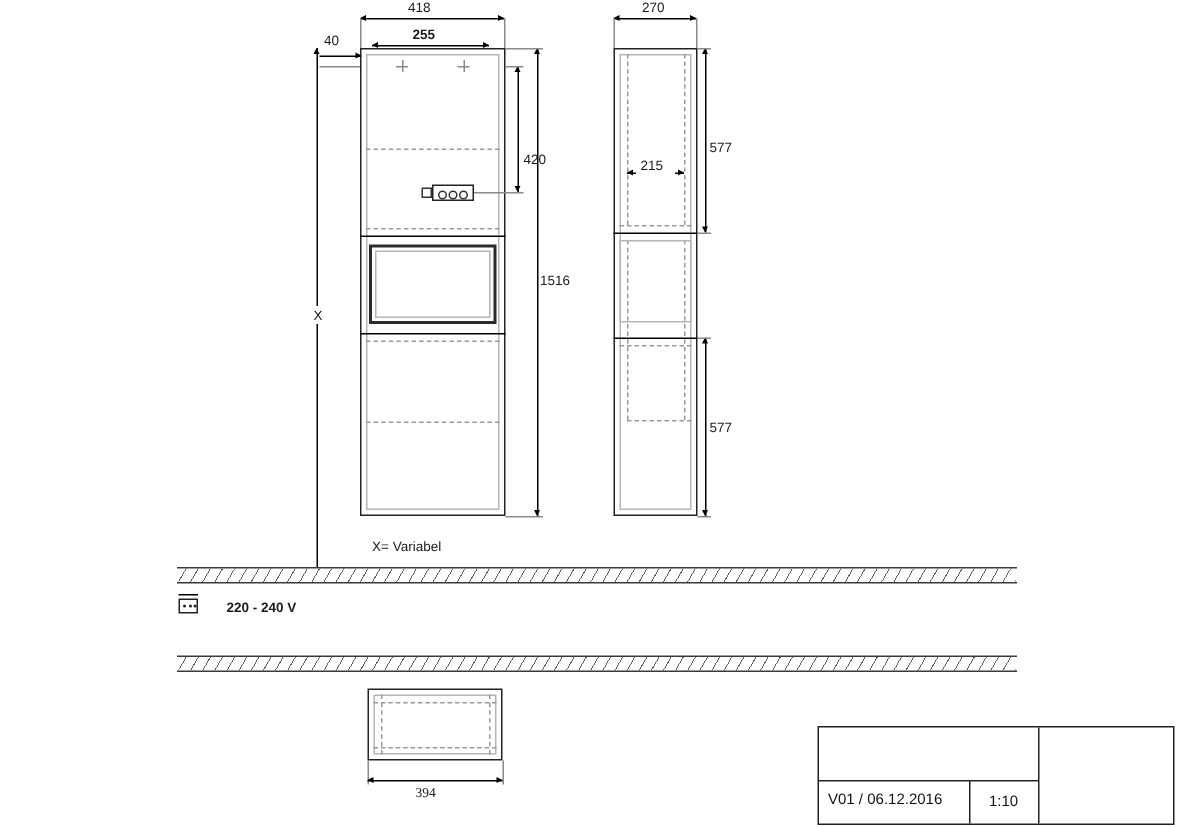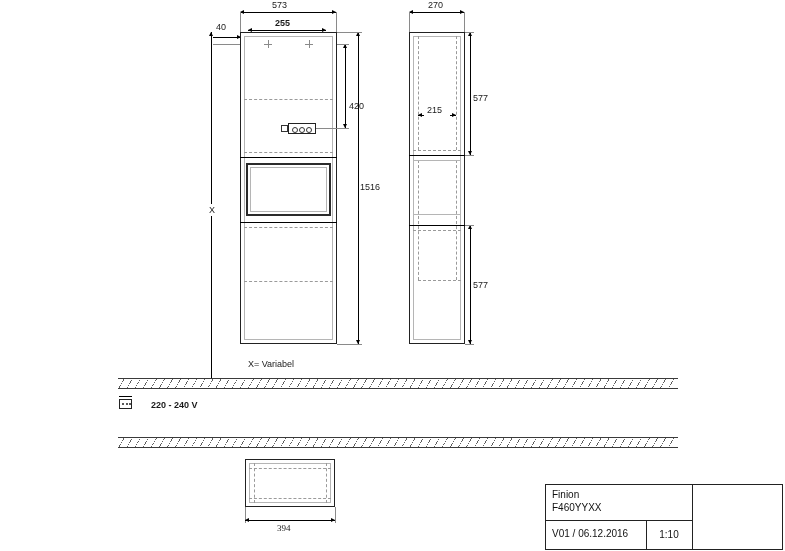--- a/index.html
+++ b/index.html
@@ -116,21 +116,21 @@
 </head>
 <body>
 
 <div id="page">
 
   <div class="hline" style="left:240px; top:12px; width:96px;"></div>
   <div class="ar ar-l" style="left:240px; top:9.5px;"></div>
   <div class="ar ar-r" style="left:332px; top:9.5px;"></div>
   <div class="vline gray" style="left:240px; top:12px; height:20px;"></div>
   <div class="vline gray" style="left:336px; top:12px; height:20px;"></div>
-  <div class="lbl" style="left:272px; top:0px;">573</div>
+  <div class="lbl" style="left:272px; top:0px;">418</div>
 
   <div class="hline" style="left:248px; top:30px; width:78px;"></div>
   <div class="ar ar-l" style="left:248px; top:27.5px;"></div>
   <div class="ar ar-r" style="left:322px; top:27.5px;"></div>
   <div class="lbl" style="left:275px; top:18px;font-weight:bold;">255</div>
 
   <div class="lbl" style="left:216px; top:22px;">40</div>
   <div class="hline" style="left:213px; top:37px; width:28px;"></div>
   <div class="ar ar-r" style="left:237px; top:34.5px;"></div>
   <div class="hline gray" style="left:213px; top:44px; width:28px;"></div>
@@ -249,24 +249,20 @@
   <div class="ar ar-l" style="left:245px; top:517.5px;"></div>
   <div class="ar ar-r" style="left:331px; top:517.5px;"></div>
   <div class="lbl" style="left:277px; top:523px;font-family:Liberation Serif, serif;">394</div>
 
   <div id="titleblock">
 
     <div class="hline" style="left:0px; top:35px; width:146px; border-top-color:#222;"></div>
     <div class="vline" style="left:146px; top:0px; height:64px; border-left-color:#222;"></div>
     <div class="vline" style="left:100px; top:35px; height:29px; border-left-color:#222;"></div>
 
-    <div class="cell" style="left:0; top:0; width:146px; height:35px;">
-      <div id="tb-name" class="abs">Finion</div>
-      <div id="tb-code" class="abs">F460YYXX</div>
-    </div>
 
     <div class="cell" style="left:0; top:35px; width:100px; height:29px;">
       <div id="tb-date" class="abs" style="top:8px;">V01 / 06.12.2016</div>
     </div>
 
     <div class="cell" style="left:100px; top:35px; width:46px; height:29px; display:flex; align-items:center; justify-content:center;">
       <div id="tb-scale">1:10</div>
     </div>
 
   </div>

